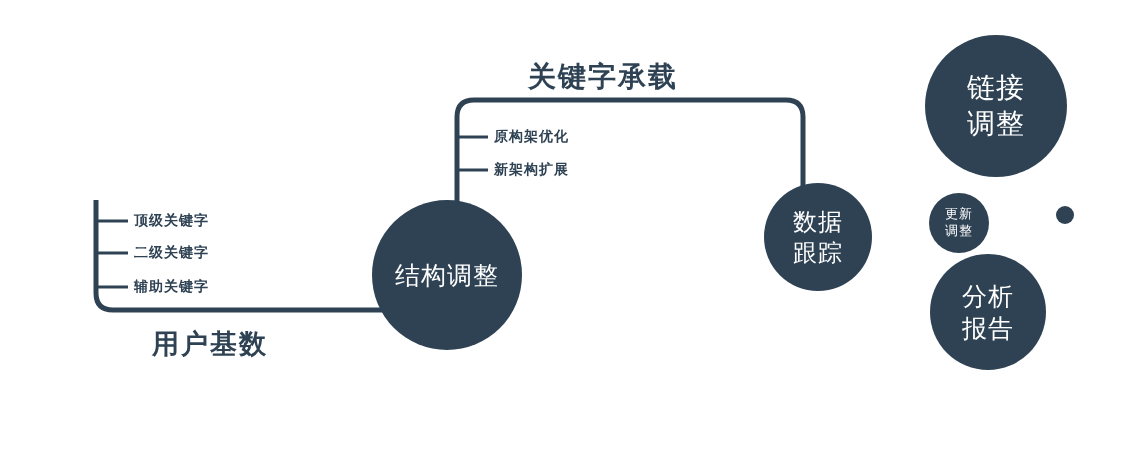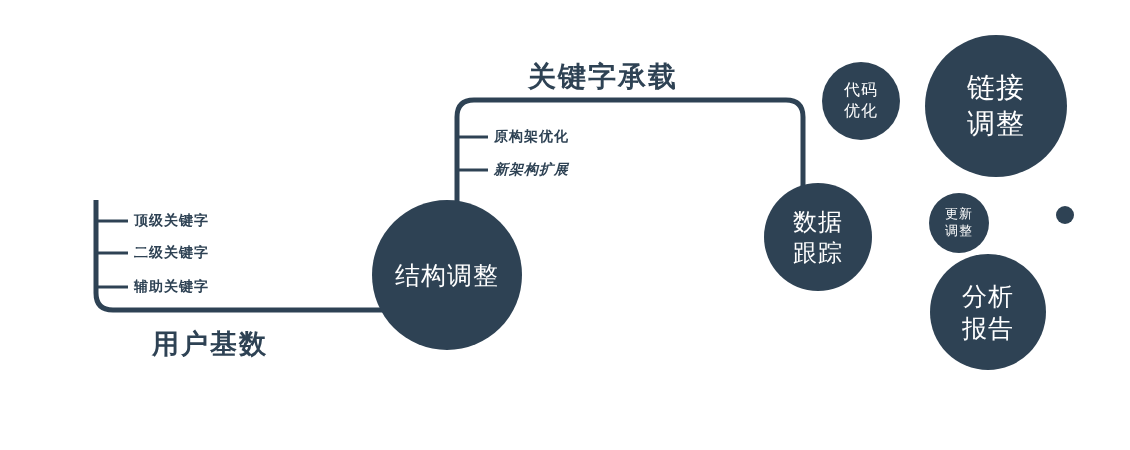--- a/index.html
+++ b/index.html
@@ -56,21 +56,21 @@
     color: #2e4254;
     font-size: 14px;
     font-weight: 600;
     letter-spacing: 1px;
     white-space: nowrap;
   }
   .branch-traffic-0 { left: 134px; top: 221px; text-align: center; }
   .branch-traffic-1 { left: 134px; top: 253px; }
   .branch-traffic-2 { left: 134px; top: 287px; }
   .branch-structure-0 { left: 494px; top: 137px; }
-  .branch-structure-1 { left: 494px; top: 170px; font-style: italic; }
+  .branch-structure-1 { left: 494px; top: 170px; }
 
   .edge-label {
     position: absolute;
     color: #2e4254;
     font-weight: 700;
     letter-spacing: 2px;
     white-space: nowrap;
   }
   .edge-user-base { left: 152px; top: 326px; font-size: 27px; }
   .edge-keyword   { left: 528px; top: 58px;  font-size: 28px; }
@@ -100,22 +100,20 @@
     <path class="tick" d="M 457 137 H 488"></path>
     <path class="tick" d="M 457 170 H 488"></path>
   </svg>
 
 
   <div class="node node-tracking">数据
 跟踪</div>
 
   <div class="node node-structure">结构调整</div>
 
-  <div class="node node-code">代码
-优化</div>
 
   <div class="node node-link">链接
 调整</div>
 
   <div class="node node-update">更新
 调整</div>
 
   <div class="node node-dot"></div>
 
   <div class="node node-report">分析

